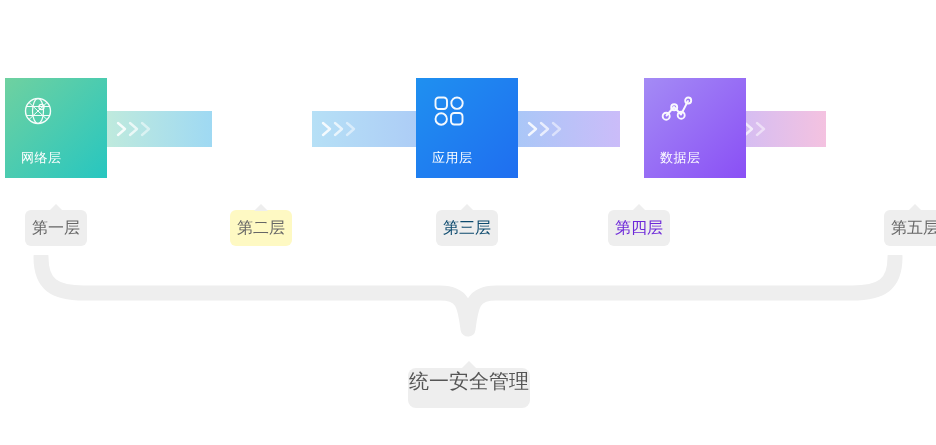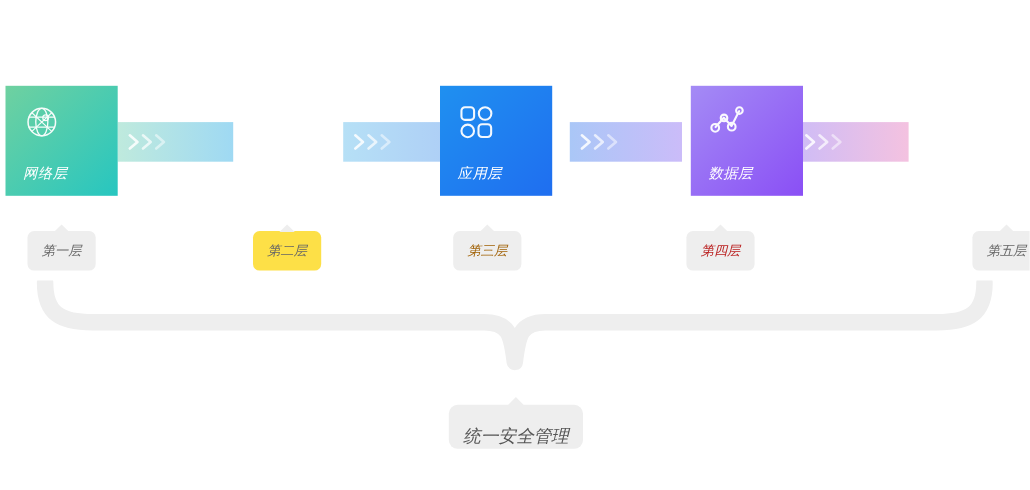--- a/index.html
+++ b/index.html
@@ -5,21 +5,21 @@
   html, body {
     margin: 0; padding: 0;
     background: #ffffff;
   }
   body {
     width: 936px; height: 445px;
     font-family: "Liberation Sans", "DejaVu Sans", sans-serif;
     overflow: hidden;
     position: relative;
   }
-  #stage { position: relative; width: 936px; height: 445px; font-style: italic; }
+  #stage { position: relative; width: 936px; height: 445px; }
 
   
   .connector {
     position: absolute;
     height: 36px;
     top: 111px;
     display: flex;
     align-items: center;
     padding-left: 8px;
     box-sizing: border-box;
@@ -61,21 +61,21 @@
   
   .badge {
     position: absolute;
     top: 210px;
     height: 36px;
     background: #eeeeee;
     border-radius: 6px;
     display: flex;
     align-items: center;
     justify-content: center;
-    font-size: 12px;
+    font-size: 16px;
     color: #666666;
     white-space: nowrap;
   }
   .badge .pointer {
     position: absolute;
     top: -6px;
     left: 50%;
     margin-left: -7px;
     width: 0; height: 0;
     border-left: 7px solid transparent;
@@ -93,23 +93,23 @@
   
   #summary {
     position: absolute;
     left: 408px;
     top: 368px;
     width: 122px;
     height: 40px;
     background: #eeeeee;
     border-radius: 8px;
     display: flex;
-    align-items: flex-end;
+    align-items: flex-start;
     justify-content: center;
-    font-size: 16px;
+    font-size: 20px;
     color: #555555;
     white-space: nowrap;
   }
   #summary .pointer-up {
     position: absolute;
     top: -7px;
     left: 50%;
     margin-left: -8px;
     width: 0; height: 0;
     border-left: 8px solid transparent;
@@ -166,59 +166,59 @@
         <ellipse cx="17" cy="17" rx="5.5" ry="12.5" stroke="#ffffff" stroke-width="1.2"></ellipse>
         <path d="M5 12.5 H29 M5 21.5 H29" stroke="#ffffff" stroke-width="1.2"></path>
         <path d="M8 8.5 L26 25.5 M26 8.5 L8 25.5" stroke="#ffffff" stroke-width="1"></path>
         <circle cx="20.5" cy="13" r="2.6" stroke="#ffffff" stroke-width="1.2" fill="none"></circle>
       </svg>
     </span>
     <span class="card-label">网络层</span>
   </div>
 
 
-  <div class="card" id="card-2" style="left: 400px; background: linear-gradient(135deg, rgb(31, 144, 240) 0%, rgb(31, 110, 240) 100%);">
+  <div class="card" id="card-2" style="left: 416px; background: linear-gradient(135deg, rgb(31, 144, 240) 0%, rgb(31, 110, 240) 100%);">
     <span class="card-icon">
       <svg width="34" height="34" viewBox="0 0 34 34" fill="none">
         <rect x="3.5" y="3.5" width="11.5" height="11.5" rx="3.2" stroke="#ffffff" stroke-width="1.9"></rect>
         <circle cx="25" cy="9.2" r="5.7" stroke="#ffffff" stroke-width="1.9"></circle>
         <circle cx="9.2" cy="25" r="5.7" stroke="#ffffff" stroke-width="1.9"></circle>
         <rect x="19" y="19" width="11.5" height="11.5" rx="3.2" stroke="#ffffff" stroke-width="1.9"></rect>
       </svg>
     </span>
     <span class="card-label">应用层</span>
   </div>
 
-  <div class="card" id="card-3" style="left: 628px; background: linear-gradient(135deg, rgb(164, 139, 245) 0%, rgb(138, 79, 245) 100%);">
+  <div class="card" id="card-3" style="left: 644px; background: linear-gradient(135deg, rgb(164, 139, 245) 0%, rgb(138, 79, 245) 100%);">
     <span class="card-icon">
       <svg width="34" height="34" viewBox="0 0 34 34" fill="none">
         <path d="M6.5 21.5 L14 13 L21 20.5 L28 7" stroke="#ffffff" stroke-width="1.9" stroke-linecap="round" stroke-linejoin="round" fill="none"></path>
         <circle cx="6.2" cy="22.2" r="3.5" stroke="#ffffff" stroke-width="1.9" fill="none"></circle>
         <circle cx="14.2" cy="13.2" r="3.0" stroke="#ffffff" stroke-width="1.9" fill="none"></circle>
         <circle cx="21.2" cy="21.2" r="3.5" stroke="#ffffff" stroke-width="1.9" fill="none"></circle>
         <circle cx="28.2" cy="6.5" r="3.0" stroke="#ffffff" stroke-width="1.9" fill="none"></circle>
       </svg>
     </span>
     <span class="card-label">数据层</span>
   </div>
 
 
   <div class="badge" id="badge-0" style="left: 25px; width: 62px; background: rgb(238, 238, 238); color: rgb(102, 102, 102);">
     <span class="pointer" style="border-bottom-color: rgb(238, 238, 238);"></span>
     <span>第一层</span>
   </div>
-  <div class="badge" id="badge-1" style="left: 230px; width: 62px; background: #fde047; color: rgb(102, 102, 102);">
+  <div class="badge" id="badge-1" style="left: 230px; width: 62px; background: #fef9c3; color: rgb(102, 102, 102);">
     <span class="pointer" style="border-bottom-color: rgb(238, 238, 238);"></span>
     <span>第二层</span>
   </div>
-  <div class="badge" id="badge-2" style="left: 412px; width: 62px; background: rgb(238, 238, 238); color: #a16207;">
+  <div class="badge" id="badge-2" style="left: 436px; width: 62px; background: rgb(238, 238, 238); color: #0c4a6e;">
     <span class="pointer" style="border-bottom-color: rgb(238, 238, 238);"></span>
     <span>第三层</span>
   </div>
-  <div class="badge" id="badge-3" style="left: 624px; width: 62px; background: rgb(238, 238, 238); color: #b91c1c;">
+  <div class="badge" id="badge-3" style="left: 608px; width: 62px; background: rgb(238, 238, 238); color: #6d28d9;">
     <span class="pointer" style="border-bottom-color: rgb(238, 238, 238);"></span>
     <span>第四层</span>
   </div>
   <div class="badge" id="badge-4" style="left: 884px; width: 62px; background: rgb(238, 238, 238); color: rgb(102, 102, 102); justify-content: center;">
     <span class="pointer" style="border-bottom-color: rgb(238, 238, 238);"></span>
     <span>第五层</span>
   </div>
 
   <svg id="brace" viewBox="0 0 936 95" preserveAspectRatio="none">
     <path d="M41 2

